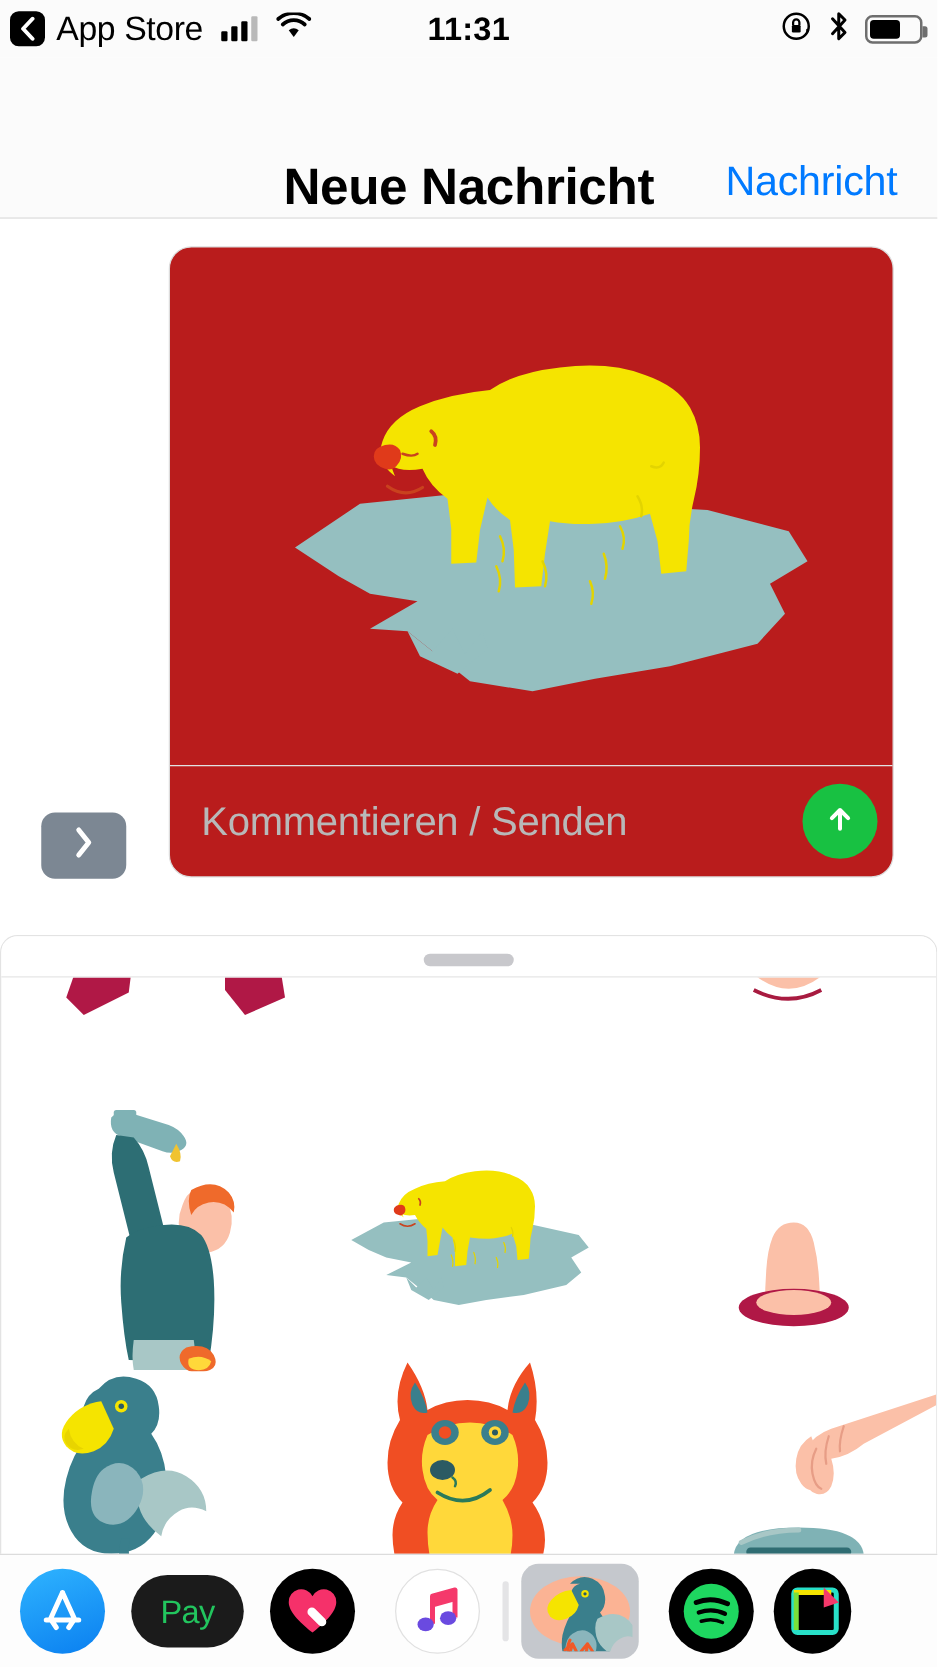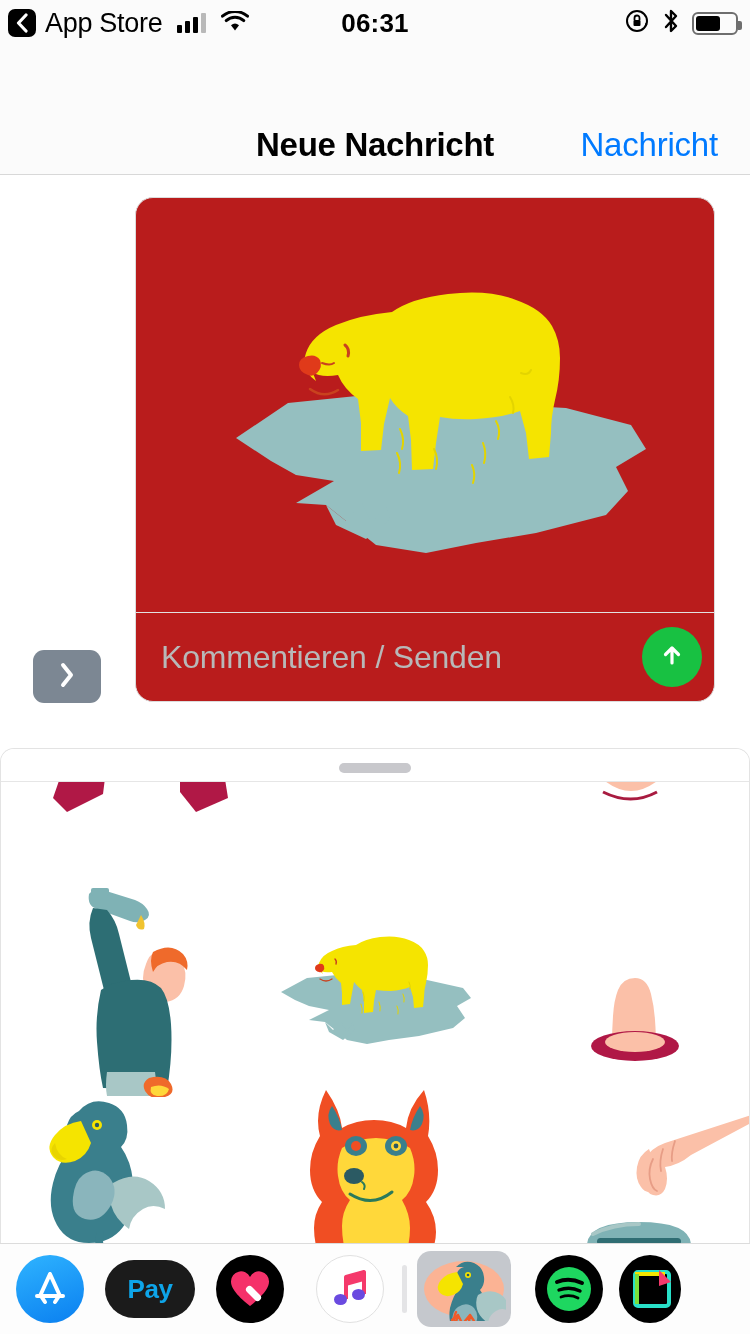--- a/index.html
+++ b/index.html
@@ -50,21 +50,21 @@
     background:#6e6e6e;border-radius:0 2px 2px 0;
   }
 
   
   .nav-bar{
     position:absolute;left:0;top:46px;width:750px;height:128px;
     background:#fbfbfb;border-bottom:1px solid #d8d8d8;
   }
   .nav-title{
     position:absolute;left:0;right:0;top:80px;text-align:center;
-    font-size:33px;font-weight:700;color:#000;letter-spacing:-0.3px;
+    font-size:41px;font-weight:700;color:#000;letter-spacing:-0.3px;
   }
   .nav-cancel{
     position:absolute;right:32px;top:80px;
     font-size:33px;color:#007aff;letter-spacing:-0.2px;
   }
 
   
   .compose-area{
     position:absolute;left:0;top:175px;width:750px;height:575px;
     background:#ffffff;
@@ -131,21 +131,21 @@
     background:#c5c8cd;border-radius:14px;width:94px;height:76px;
     display:flex;align-items:center;justify-content:center;
   }
   .ico-appstore{background:linear-gradient(160deg,#2fb4ff 0%,#0a7ff0 100%);}
   .ico-pay{background:#1b1b1b;border-radius:34px/28px;}
   .ico-heart{background:#000;}
   .ico-music{background:#fff;border:1.5px solid #e1e1e1;box-sizing:border-box;}
   .ico-spotify{background:#000;}
   .ico-clips{background:#000;}
   .ico-dodo{width:88px;height:66px;background:transparent;display:flex;align-items:center;justify-content:center;}
-  .pay-text{color:#0ea5e9;font-size:26px;font-weight:700;letter-spacing:-0.5px;display:flex;align-items:center;gap:2px;}
+  .pay-text{color:#22c55e;font-size:26px;font-weight:400;letter-spacing:-0.5px;display:flex;align-items:center;gap:2px;}
 </style>
 </head>
 <body>
 
 <div class="phone">
 
   <div class="status-bar">
     <div class="sb-left">
       <div class="back-chip">
         <span>
@@ -162,21 +162,21 @@
           <i></i>
         </span>
       <span class="wifi">
         <svg width="28" height="21" viewBox="0 0 28 21">
           <path d="M14 19.5 L10 14.2 a6.4 6.4 0 0 1 8 0 Z" fill="#000"></path>
           <path d="M5.2 9.6 a13 13 0 0 1 17.6 0" stroke="#000" stroke-width="3" fill="none" stroke-linecap="round"></path>
           <path d="M1.5 5.2 a19 19 0 0 1 25 0" stroke="#000" stroke-width="3" fill="none" stroke-linecap="round"></path>
         </svg>
       </span>
     </div>
-    <div class="sb-center">06:31</div>
+    <div class="sb-center">11:31</div>
     <div class="sb-right">
       <span>
         <svg width="26" height="26" viewBox="0 0 26 26">
           <circle cx="13" cy="13" r="10" stroke="#000" stroke-width="2" fill="none"></circle>
           <rect x="9.5" y="12" width="7" height="6" rx="1" fill="#000"></rect>
           <path d="M10.5 12 v-2 a2.5 2.5 0 0 1 5 0 v2" stroke="#000" stroke-width="1.8" fill="none"></path>
           <path d="M21 15 l2.5 1.5 l-2.5 1.5 z" fill="#000"></path>
         </svg>
       </span>
       <span>

